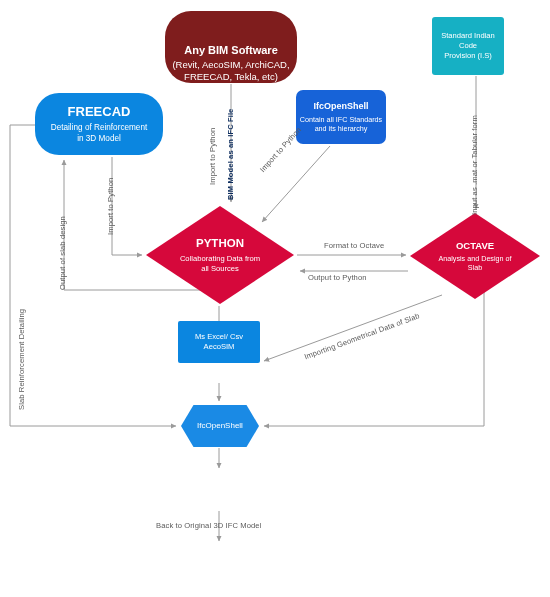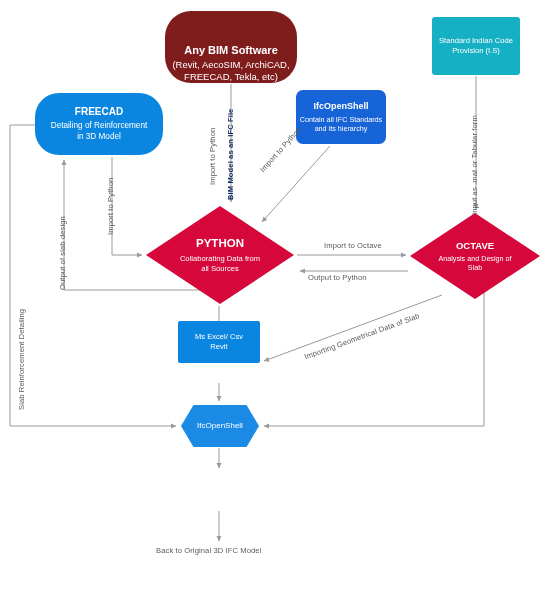--- a/index.html
+++ b/index.html
@@ -17,27 +17,27 @@
   .node .t1{font-weight:bold;}
   .node .t2{}
 
   
   #n-bim{left:165px;top:11px;width:132px;height:72px;border-radius:26px;
          background:#7f1d1d;font-size:9.5px;justify-content:flex-end;}
   #n-bim .t1{font-size:11px;margin-bottom:2px;}
 
   #n-freecad{left:35px;top:93px;width:128px;height:62px;border-radius:24px;
              background:#0b86e0;font-size:8.2px;}
-  #n-freecad .t1{font-size:10px;margin-bottom:3px;}
+  #n-freecad .t1{font-size:13px;margin-bottom:3px;}
 
   #n-ifcoss{left:296px;top:90px;width:90px;height:54px;border-radius:7px;
             background:#1763d8;font-size:7.2px;}
   #n-ifcoss .t1{font-size:9px;margin-bottom:2px;}
 
-  #n-is{left:432px;top:17px;width:88px;height:58px;border-radius:3px;
+  #n-is{left:432px;top:17px;width:72px;height:58px;border-radius:3px;
         background:#16b0c4;font-size:7.6px;}
 
   #n-excel{left:178px;top:321px;width:82px;height:42px;border-radius:2px;
            background:#0b86e0;font-size:7.6px;}
 
   #n-ifcfmt{left:170px;top:472px;width:100px;height:38px;border-radius:8px;
             background:#0d2d5e;font-size:9px;}
 
   #n-bim3d{left:170px;top:545px;width:100px;height:38px;border-radius:19px;
            background:#0d2d5e;font-size:9.5px;}
@@ -135,21 +135,21 @@
   </div>
 
   <div class="node" id="n-octave">
     <div class="t1">OCTAVE</div>
     <div class="t2">Analysis and Design of</div>
     <div class="t2">Slab</div>
   </div>
 
   <div class="node" id="n-excel">
     <div class="t2">Ms Excel/ Csv</div>
-    <div class="t2">Revit</div>
+    <div class="t2">AecoSIM</div>
   </div>
 
   <div class="node" id="n-hex">
     <div class="t2">IfcOpenShell</div>
   </div>
 
 
 
   <div class="elabel vert" style="left:208px;top:185px;">Import to Python</div>
 
@@ -158,21 +158,21 @@
   <div class="elabel" style="left:258px;top:168px;transform-origin:0 0;transform:rotate(-48deg);">Import to Python</div>
 
   <div class="elabel vert" style="left:106px;top:235px;">Import to Python</div>
 
   <div class="elabel vert" style="left:58px;top:290px;">Output of slab design</div>
 
   <div class="elabel vert" style="left:17px;top:410px;">Slab Reinforcement Detailing</div>
 
   <div class="elabel vert" style="left:470px;top:215px;">Input as .mat or Tabular form</div>
 
-  <div class="elabel" style="left:324px;top:241px;">Import to Octave</div>
+  <div class="elabel" style="left:324px;top:241px;">Format to Octave</div>
 
   <div class="elabel" style="left:308px;top:273px;">Output to Python</div>
 
   <div class="elabel" style="left:303px;top:353px;transform-origin:0 0;transform:rotate(-20deg);">Importing Geometrical Data of Slab</div>
 
-  <div class="elabel" style="left:156px;top:546px;">Back to Original 3D IFC Model</div>
+  <div class="elabel" style="left:156px;top:521px;">Back to Original 3D IFC Model</div>
 
 </div>
 
 </body></html>

